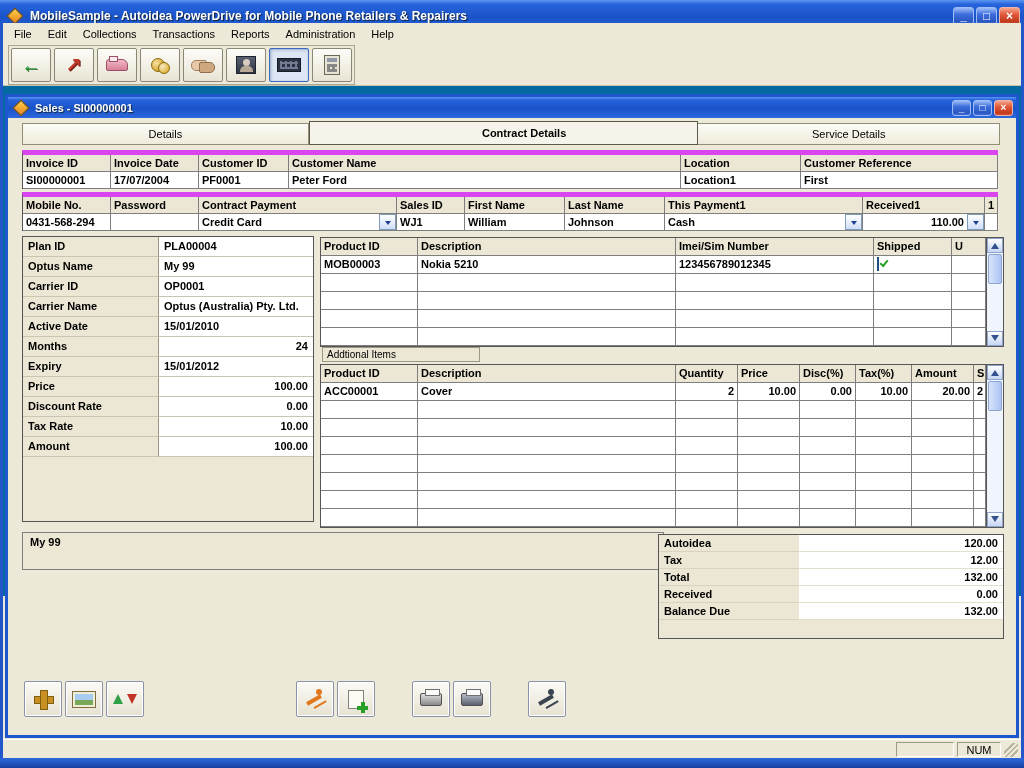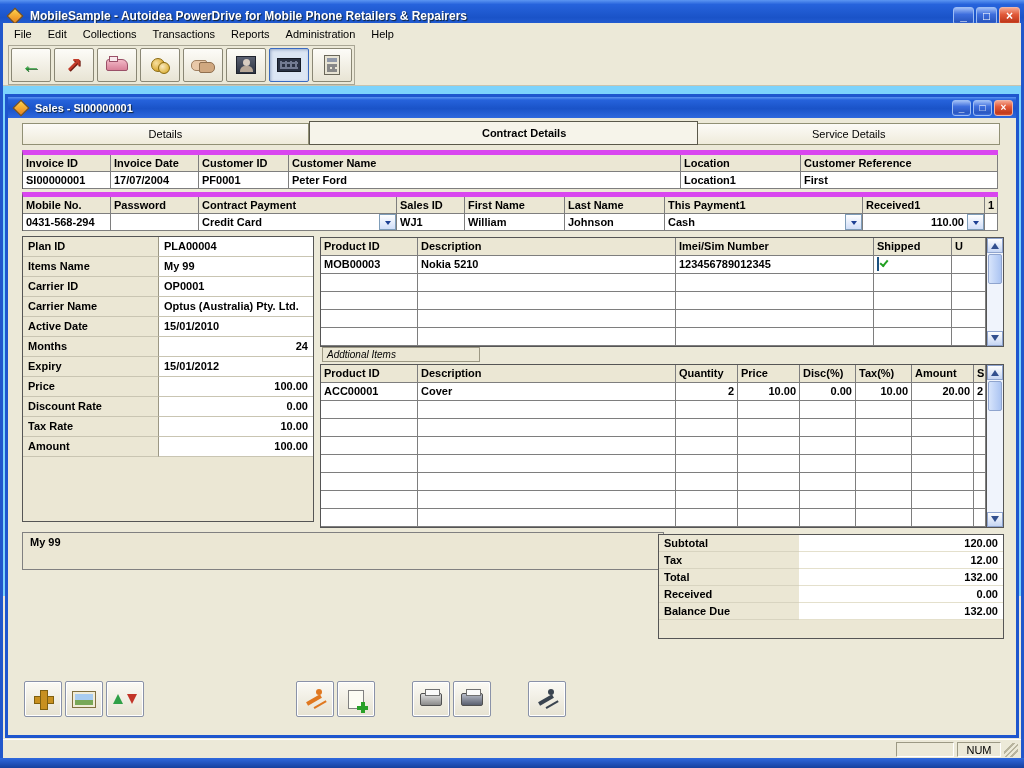--- a/index.html
+++ b/index.html
@@ -50,21 +50,21 @@
   .art-person{width:20px;height:18px;background:linear-gradient(#5A6070,#2E3442);border:1px solid #20242E;position:relative;}
   .art-person::before{content:"";position:absolute;left:6px;top:2px;width:7px;height:7px;border-radius:50%;background:#D8CCC0;}
   .art-person::after{content:"";position:absolute;left:3px;bottom:1px;width:13px;height:6px;border-radius:5px 5px 0 0;background:#B8A898;}
   .art-keyboard{width:24px;height:14px;background:#2A3244;border:1px solid #161B26;position:relative;}
   .art-keyboard::before{content:"";position:absolute;inset:2px;opacity:.75;background:repeating-linear-gradient(90deg,#8A94AC 0 2px,transparent 2px 5px),repeating-linear-gradient(0deg,#8A94AC 0 2px,transparent 2px 5px);}
   .art-keypad{width:16px;height:20px;background:#E8E4D4;border:1px solid #6A675A;position:relative;}
   .art-keypad::before{content:"";position:absolute;left:2px;top:2px;right:2px;height:4px;background:#9098A8;}
   .art-keypad::after{content:"";position:absolute;left:2px;top:8px;right:2px;bottom:2px;background:repeating-linear-gradient(90deg,#888 0 3px,transparent 3px 5px),repeating-linear-gradient(0deg,#888 0 3px,transparent 3px 5px);}
 
   
-  .mdi { position:absolute; top:86px; left:3px; right:3px; height:510px; background:#7dd3fc; }
+  .mdi { position:absolute; top:86px; left:3px; right:3px; height:510px; background:#0369a1; }
   .childwin { position:absolute; left:2px; right:2px; top:8px; height:644px; border:3px solid #1E56CE; background:#ECE9D8; }
   .ctitle { height:21px; display:flex; align-items:center; gap:5px; padding:0 3px 0 4px;
     background:linear-gradient(180deg,#5C96F2 0%,#2663DC 14%,#1A53C8 55%,#2E68DE 100%); }
   .ctitle .title-text { font-size:11px; }
   .ctitle .wbtn { width:19px; height:16px; font-size:10px; line-height:14px; }
   .client { position:relative; height:617px; background:#ECE9D8; overflow:hidden; }
 
   
   .tabs { position:absolute; top:5px; left:14px; right:16px; height:22px; display:flex; }
   .tab { border:1px solid #919075; border-left:none; background:linear-gradient(180deg,#FCFBF7,#EFEBDB); display:flex; align-items:center; justify-content:center; }
@@ -100,21 +100,21 @@
   .vscroll { width:17px; flex:none; background:#F0F4FC; border-left:1px solid #555; display:flex; flex-direction:column; }
   .sbtn { height:15px; background:linear-gradient(180deg,#FEFEFE,#C6D6F4); border:1px solid #8FA4CE; display:flex; align-items:center; justify-content:center; }
   .strack { flex:1; }
   .sthumb { margin:1px; height:30px; background:linear-gradient(90deg,#D7E4FB,#ABC4F2); border:1px solid #8FA4CE; border-radius:2px; }
   .tri { display:block; width:0; height:0; }
   .tri.up { border:4px solid transparent; border-bottom:6px solid #33508F; margin-top:-3px; }
   .tri.down { border:4px solid transparent; border-top:6px solid #33508F; margin-bottom:-3px; }
   .cb { width:12px; height:12px; border:1px solid #1C5180; background:#fff; position:relative; margin:1px auto 0; }
   .cb::after { content:""; position:absolute; left:2px; top:2px; width:6px; height:3px; border-left:2px solid #22A022; border-bottom:2px solid #22A022; transform:rotate(-50deg); }
 
-  .addl-label { position:absolute; top:229px; left:314px; width:158px; height:15px; background:#EBE7D4; border:1px solid #9C9884; font-size:10px; padding:1px 4px 0;font-style:italic; }
+  .addl-label { position:absolute; top:229px; left:314px; width:158px; height:15px; background:#EBE7D4; border:1px solid #9C9884; font-size:10px; padding:1px 4px 0; }
 
   .notes { position:absolute; top:414px; left:14px; width:642px; height:38px; background:#EBE7D4; border:1px solid #808080; padding:3px 7px; font-weight:bold; }
 
   .summary { position:absolute; top:416px; left:650px; width:346px; border:1px solid #555; background:#EBE7D4; }
   .sum-grid { display:grid; grid-template-columns:140px 1fr; grid-auto-rows:17px; }
   .sl { background:#EBE7D4; font-weight:bold; padding:2px 5px 0; border-bottom:1px solid #D8D4C0; }
   .sv { background:#fff; font-weight:bold; text-align:right; padding:2px 5px 0; border-bottom:1px solid #E4E0CC; }
   .sum-fill { height:18px; background:#EBE7D4; }
 
   
@@ -272,21 +272,21 @@
                 <i></i>
               </span>
           </div>
           <div class="c"></div>
         </div>
 
         <div class="plan">
           <div class="plan-grid">
             <div class="plc">Plan ID</div>
             <div class="plv">PLA00004</div>
-            <div class="plc">Items Name</div>
+            <div class="plc">Optus Name</div>
             <div class="plv">My 99</div>
             <div class="plc">Carrier ID</div>
             <div class="plv">OP0001</div>
             <div class="plc">Carrier Name</div>
             <div class="plv">Optus (Australia) Pty. Ltd.</div>
             <div class="plc">Active Date</div>
             <div class="plv">15/01/2010</div>
             <div class="plc">Months</div>
             <div class="plv num">24</div>
             <div class="plc">Expiry</div>
@@ -435,21 +435,21 @@
             <div class="sbtn">
                 <i class="tri down"></i>
               </div>
           </div>
         </div>
 
         <div class="notes">My 99</div>
 
         <div class="summary">
           <div class="sum-grid">
-            <div class="sl">Subtotal</div>
+            <div class="sl">Autoidea</div>
             <div class="sv">120.00</div>
             <div class="sl">Tax</div>
             <div class="sv">12.00</div>
             <div class="sl">Total</div>
             <div class="sv">132.00</div>
             <div class="sl">Received</div>
             <div class="sv">0.00</div>
             <div class="sl">Balance Due</div>
             <div class="sv">132.00</div>
           </div>

